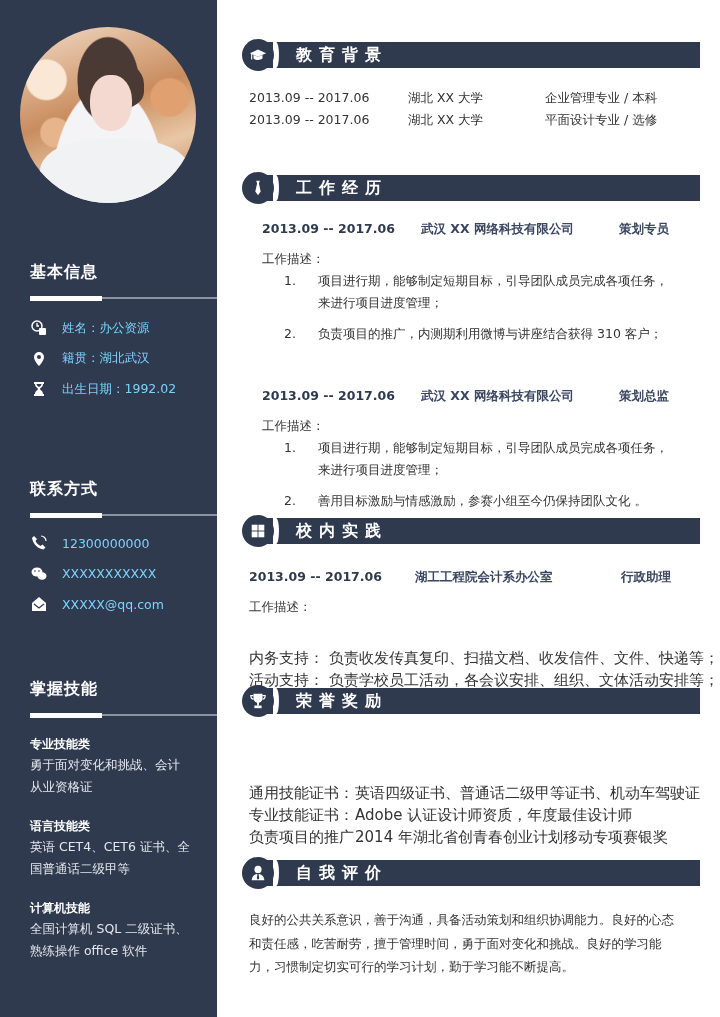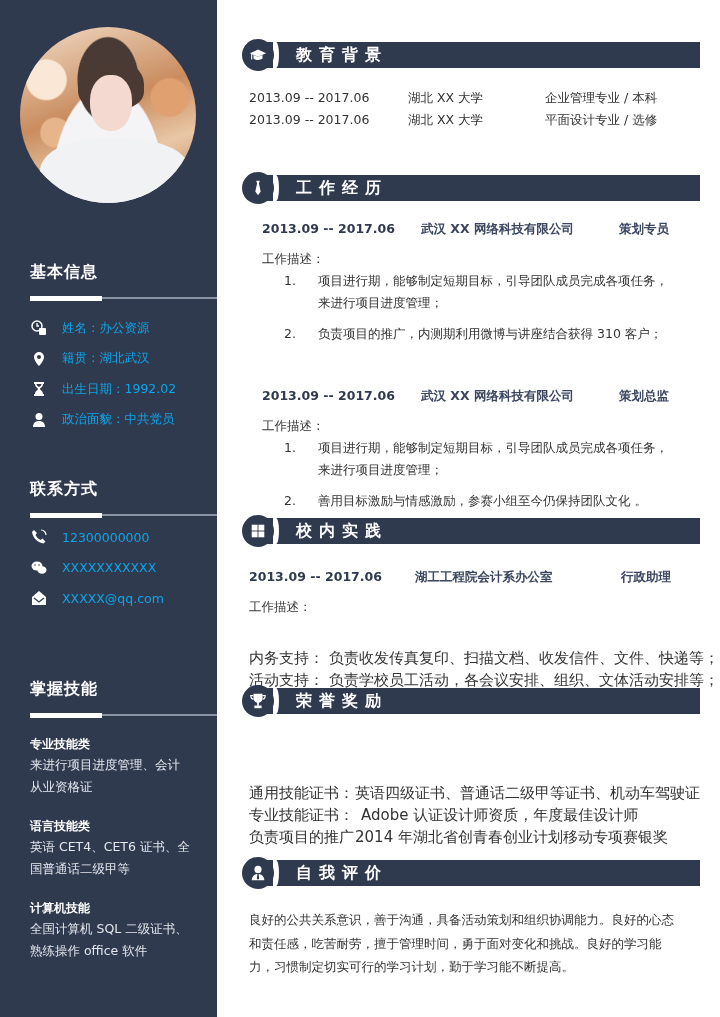--- a/index.html
+++ b/index.html
@@ -20,21 +20,21 @@
   }
   .photo .face { position: absolute; left: 70px; top: 48px; width: 42px; height: 56px; background: #f3d9cf; border-radius: 45% 45% 48% 48%; }
   .photo .hair { position: absolute; left: 58px; top: 32px; width: 66px; height: 50px; background: #4b3a33; border-radius: 50% 50% 35% 35%; }
   .photo .body { position: absolute; left: 20px; top: 112px; width: 150px; height: 80px; background: #f1f2f4; border-radius: 40% 40% 0 0; }
 
   .side-section { position: absolute; left: 30px; width: 187px; }
   .side-title { font-size: 16px; font-weight: bold; letter-spacing: 1px; color: #fff; }
   .side-rule { position: relative; margin-top: 14px; height: 2px; background: #8a93a3; }
   .side-rule .bar { position: absolute; left: 0; top: -1.5px; width: 72px; height: 5px; background: #ffffff; }
 
-  .info-row { display: flex; align-items: center; height: 30.5px; font-size: 12.5px; color: #0ea5e9; }
+  .info-row { display: flex; align-items: center; height: 30.5px; font-size: 12.5px; color: #7dd3fc; }
   .info-row .ico { width: 18px; height: 18px; margin-right: 14px; display: flex; align-items: center; justify-content: center; }
   .info-row svg { width: 16px; height: 16px; fill: #ffffff; }
 
   .skill-group { margin-bottom: 18px; }
   .skill-head { font-size: 12px; font-weight: bold; color: #fff; height: 20px; line-height: 20px; }
   .skill-text { font-size: 12.5px; color: #e4e7ec; line-height: 22px; width: 160px; }
 
   
   .section-head { position: absolute; left: 242px; width: 458px; height: 28px; }
   .section-head .bar { position: absolute; left: 14px; right: 0; top: 2px; height: 26px; background: #2f3a4f; }
@@ -96,38 +96,29 @@
         <span>籍贯：湖北武汉</span>
       </div>
       <div class="info-row">
         <span class="ico">
           <svg viewBox="0 0 16 16">
               <path d="M3 1h10v2h-1c0 3-3 4-3 5s3 2 3 5h1v2H3v-2h1c0-3 3-4 3-5S4 6 4 3H3z M5.5 3c0 2 2.5 3 2.5 3s2.5-1 2.5-3z" fill-rule="evenodd"></path>
             </svg>
         </span>
         <span>出生日期：1992.02</span>
       </div>
-      <div class="info-row">
-        <span class="ico">
-          <svg viewBox="0 0 16 16">
-              <circle cx="8" cy="4.5" r="3.5"></circle>
-              <path d="M2 15c0-4 2.5-6 6-6s6 2 6 6z"></path>
-            </svg>
-        </span>
-        <span>政治面貌：中共党员</span>
-      </div>
     </div>
   </div>
 
   <div class="side-section" style="top:479px;">
     <div class="side-title">联系方式</div>
     <div class="side-rule">
         <div class="bar"></div>
       </div>
-    <div style="margin-top:6px;">
+    <div style="margin-top:12px;">
       <div class="info-row">
         <span class="ico">
           <svg viewBox="0 0 16 16">
               <path d="M3 1l3 3-1.5 2c1 2 3 4 5 5l2-1.5 3 3-2 2C7 14 2 9 1 3z"></path>
               <path d="M10 1a5 5 0 0 1 5 5" stroke="#fff" fill="none" stroke-width="1.2"></path>
             </svg>
         </span>
         <span>12300000000</span>
       </div>
       <div class="info-row">
@@ -154,21 +145,21 @@
   </div>
 
   <div class="side-section" style="top:679px;">
     <div class="side-title">掌握技能</div>
     <div class="side-rule">
         <div class="bar"></div>
       </div>
     <div style="margin-top:18px;">
       <div class="skill-group">
         <div class="skill-head">专业技能类</div>
-        <div class="skill-text">来进行项目进度管理、会计从业资格证</div>
+        <div class="skill-text">勇于面对变化和挑战、会计从业资格证</div>
       </div>
       <div class="skill-group">
         <div class="skill-head">语言技能类</div>
         <div class="skill-text">英语 CET4、CET6 证书、全国普通话二级甲等</div>
       </div>
       <div class="skill-group">
         <div class="skill-head">计算机技能</div>
         <div class="skill-text">全国计算机 SQL 二级证书、熟练操作 office 软件</div>
       </div>
     </div>
@@ -279,21 +270,21 @@
       </svg>
   </div>
   <div class="label">荣誉奖励</div>
 </div>
 <div class="kv" style="top:755px;">
   <span class="k">通用技能证书：</span>
   <span class="v" style="left:106px;">英语四级证书、普通话二级甲等证书、机动车驾驶证</span>
 </div>
 <div class="kv" style="top:777px;">
   <span class="k">专业技能证书：</span>
-  <span class="v" style="left:112px;text-align:right;">Adobe 认证设计师资质，年度最佳设计师</span>
+  <span class="v" style="left:106px;text-align:right;">Adobe 认证设计师资质，年度最佳设计师</span>
 </div>
 <div class="kv" style="top:799px;">
   <span class="k">负责项目的推广：</span>
   <span class="v" style="left:106px;">2014 年湖北省创青春创业计划移动专项赛银奖</span>
 </div>
 
 <div class="section-head" style="top:858px;">
   <div class="bar"></div>
   <div class="ring"></div>
   <div class="circle">

